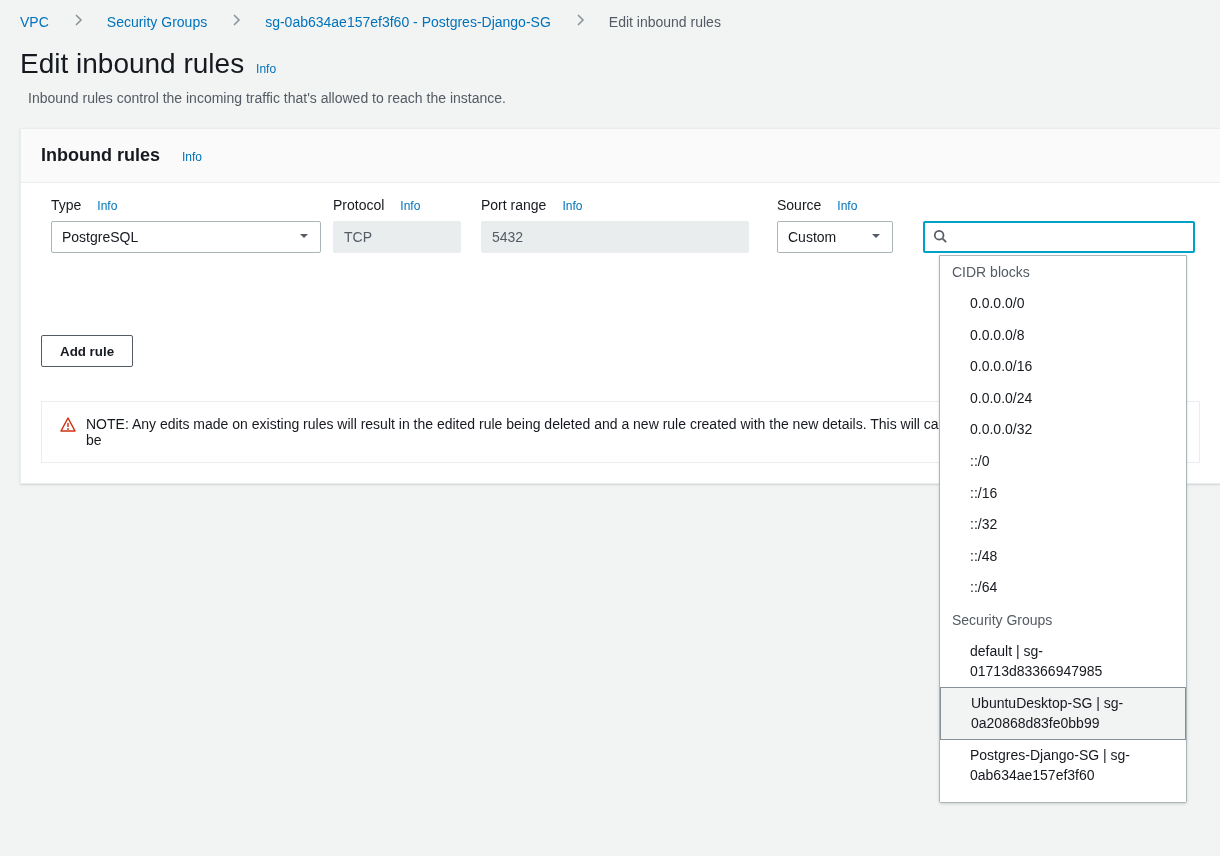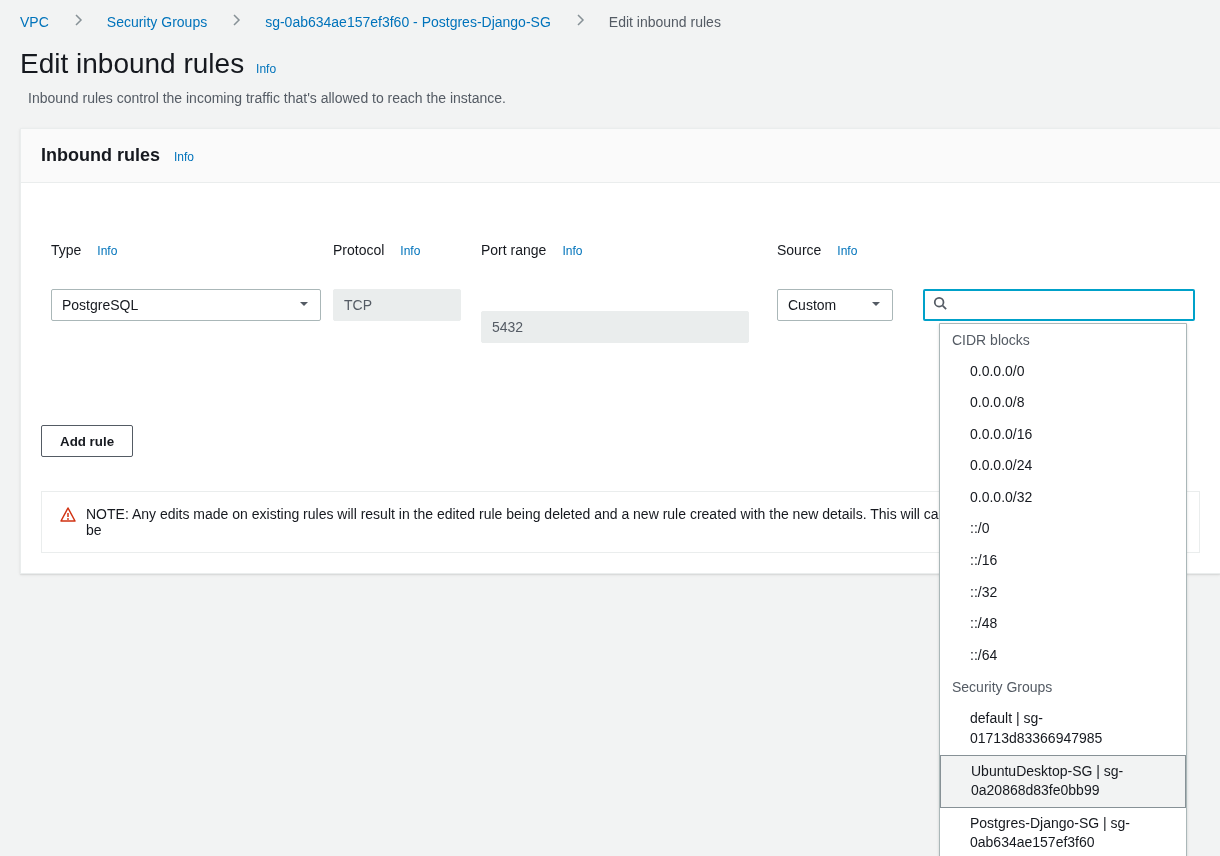--- a/index.html
+++ b/index.html
@@ -48,37 +48,37 @@
     background: #fff;
     border: 1px solid #eaeded;
     border-right: none;
     box-shadow: 0 1px 1px rgba(0,0,0,0.05), 0 1px 3px rgba(0,0,0,0.08);
     width: 1200px;
   }
   .card-header {
     background: #fafafa;
     border-bottom: 1px solid #eaeded;
     padding: 16px 20px;
-    display: flex; align-items: baseline; gap: 14px;
+    display: flex; align-items: baseline; gap: 22px;
   }
   .card-header h2 {
     font-size: 18px; font-weight: 700;
   }
   .card-body { padding: 14px 20px 20px 20px; }
 
   
   .col-labels {
     display: flex;
     gap: 0;
     margin-bottom: 8px;
   }
   .col { display: flex; align-items: flex-end; gap: 16px; }
   .col-type { width: 292px; padding-left: 10px; }
   .col-protocol { width: 148px; }
-  .col-port { width: 296px; margin-top: 45px; }
+  .col-port { width: 296px; }
   .col-source { width: 146px; }
   .col-source-input { width: 274px; }
   .col-label { font-weight: 400; color: #16191f; }
 
   .inputs-row { display: flex; gap: 0; align-items: center; }
   .inputs-row > div { display: flex; }
 
   .select, .text-input {
     height: 32px;
     border: 1px solid #aab7b8;

